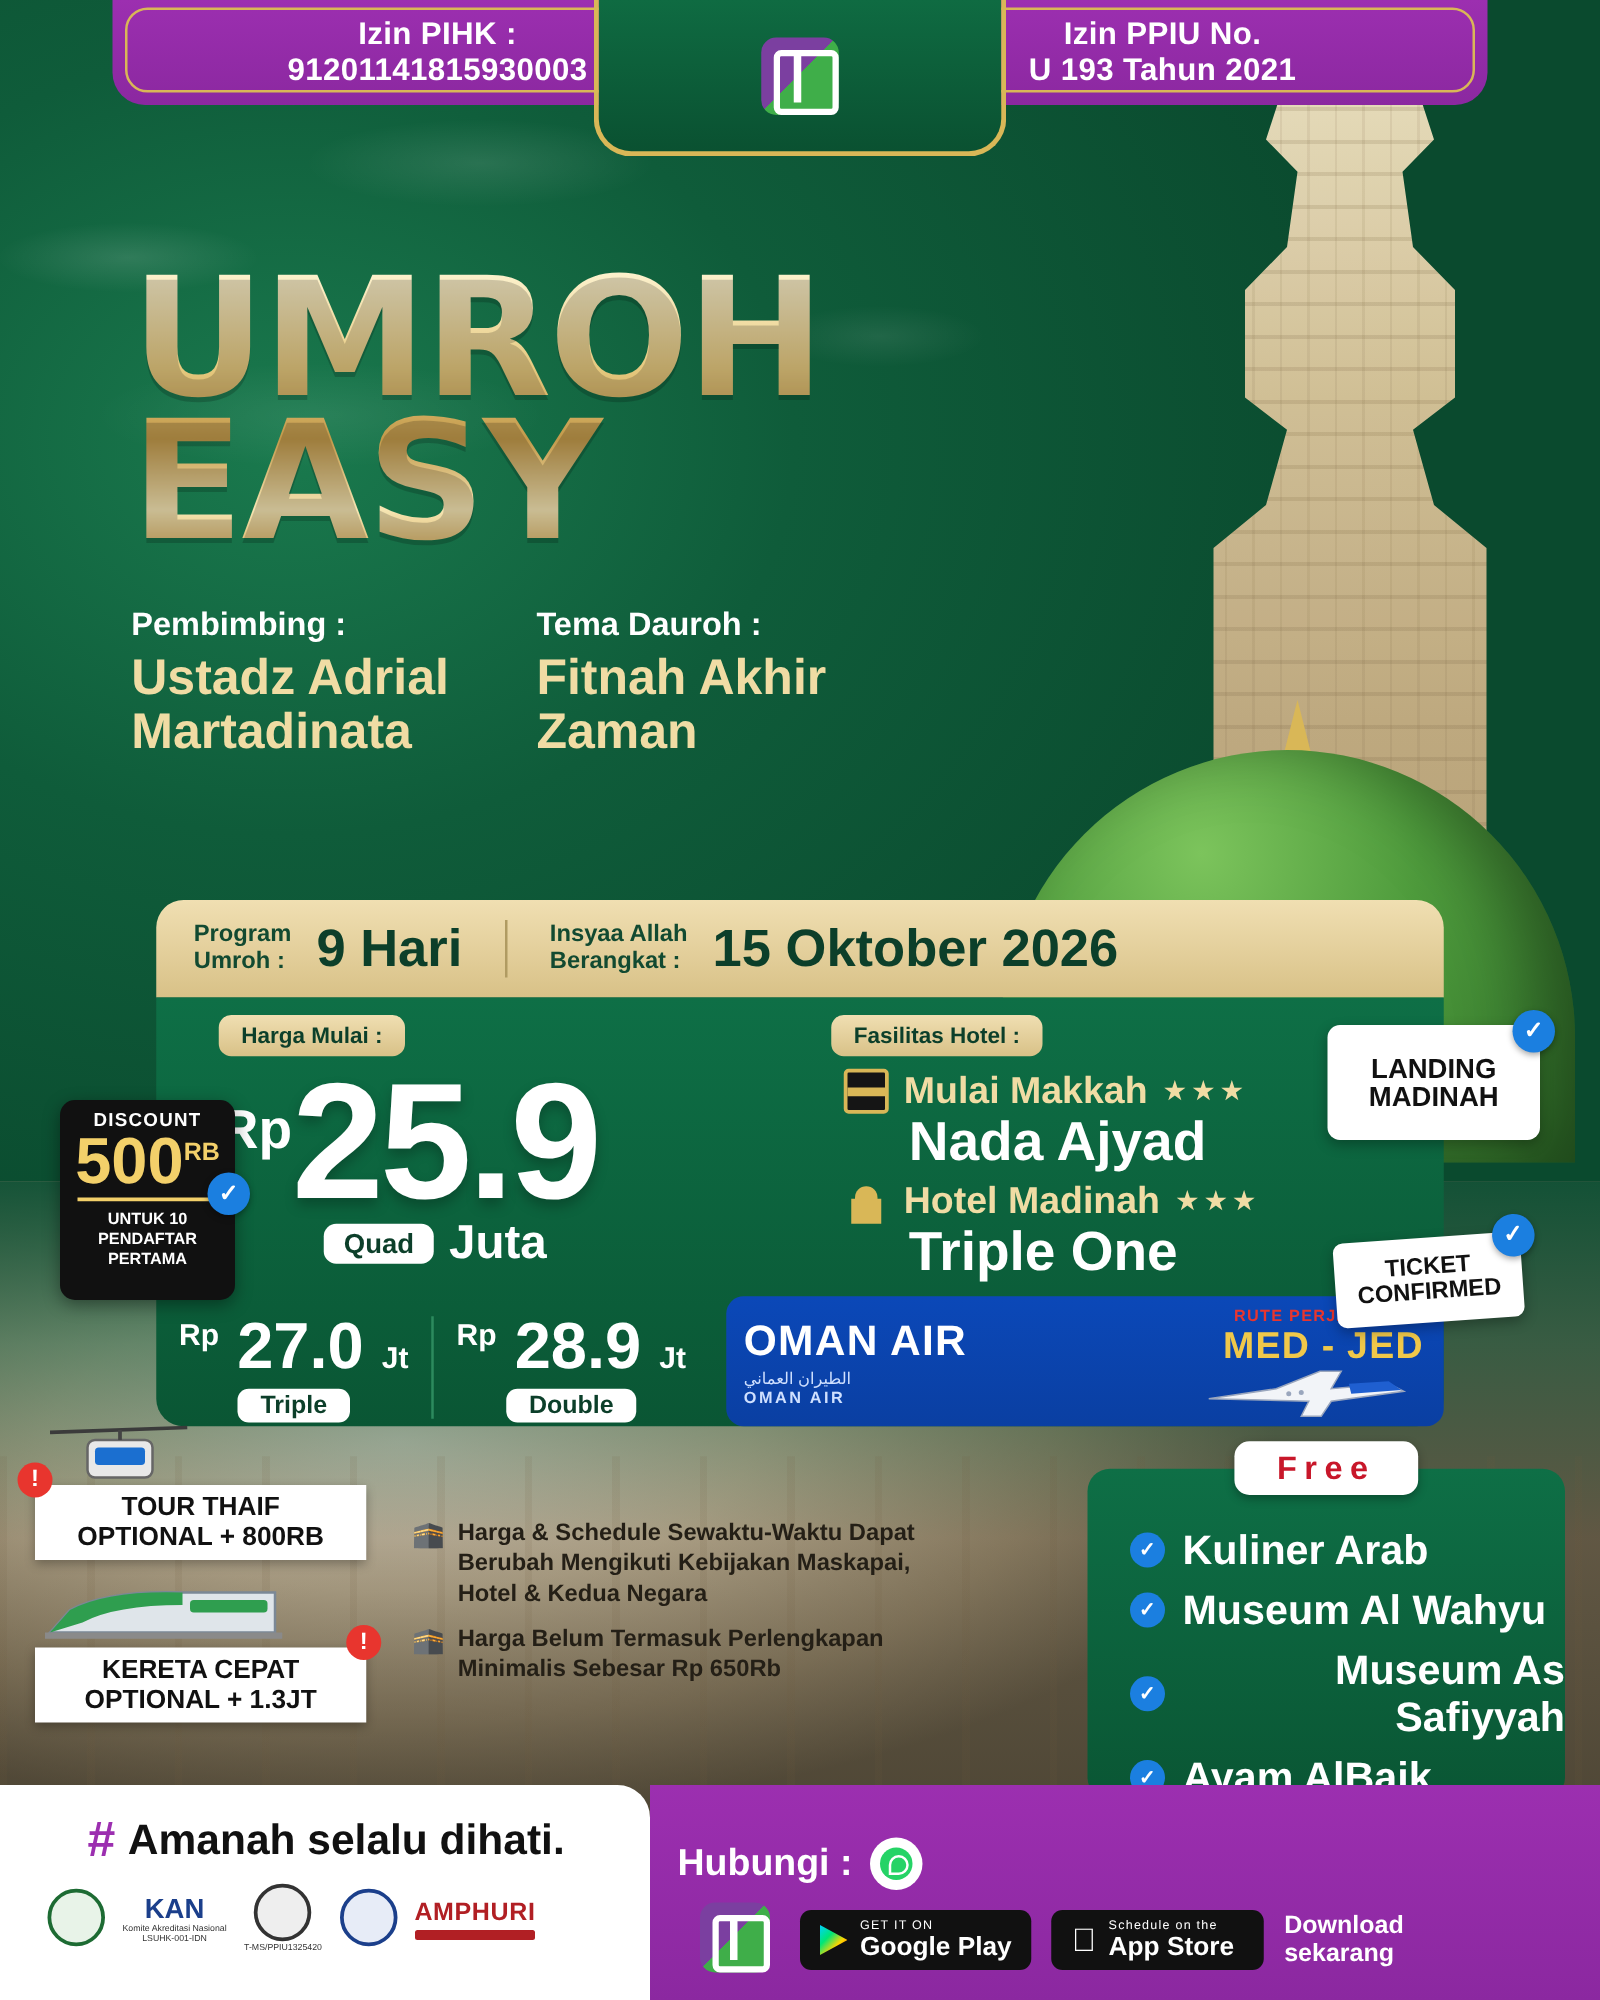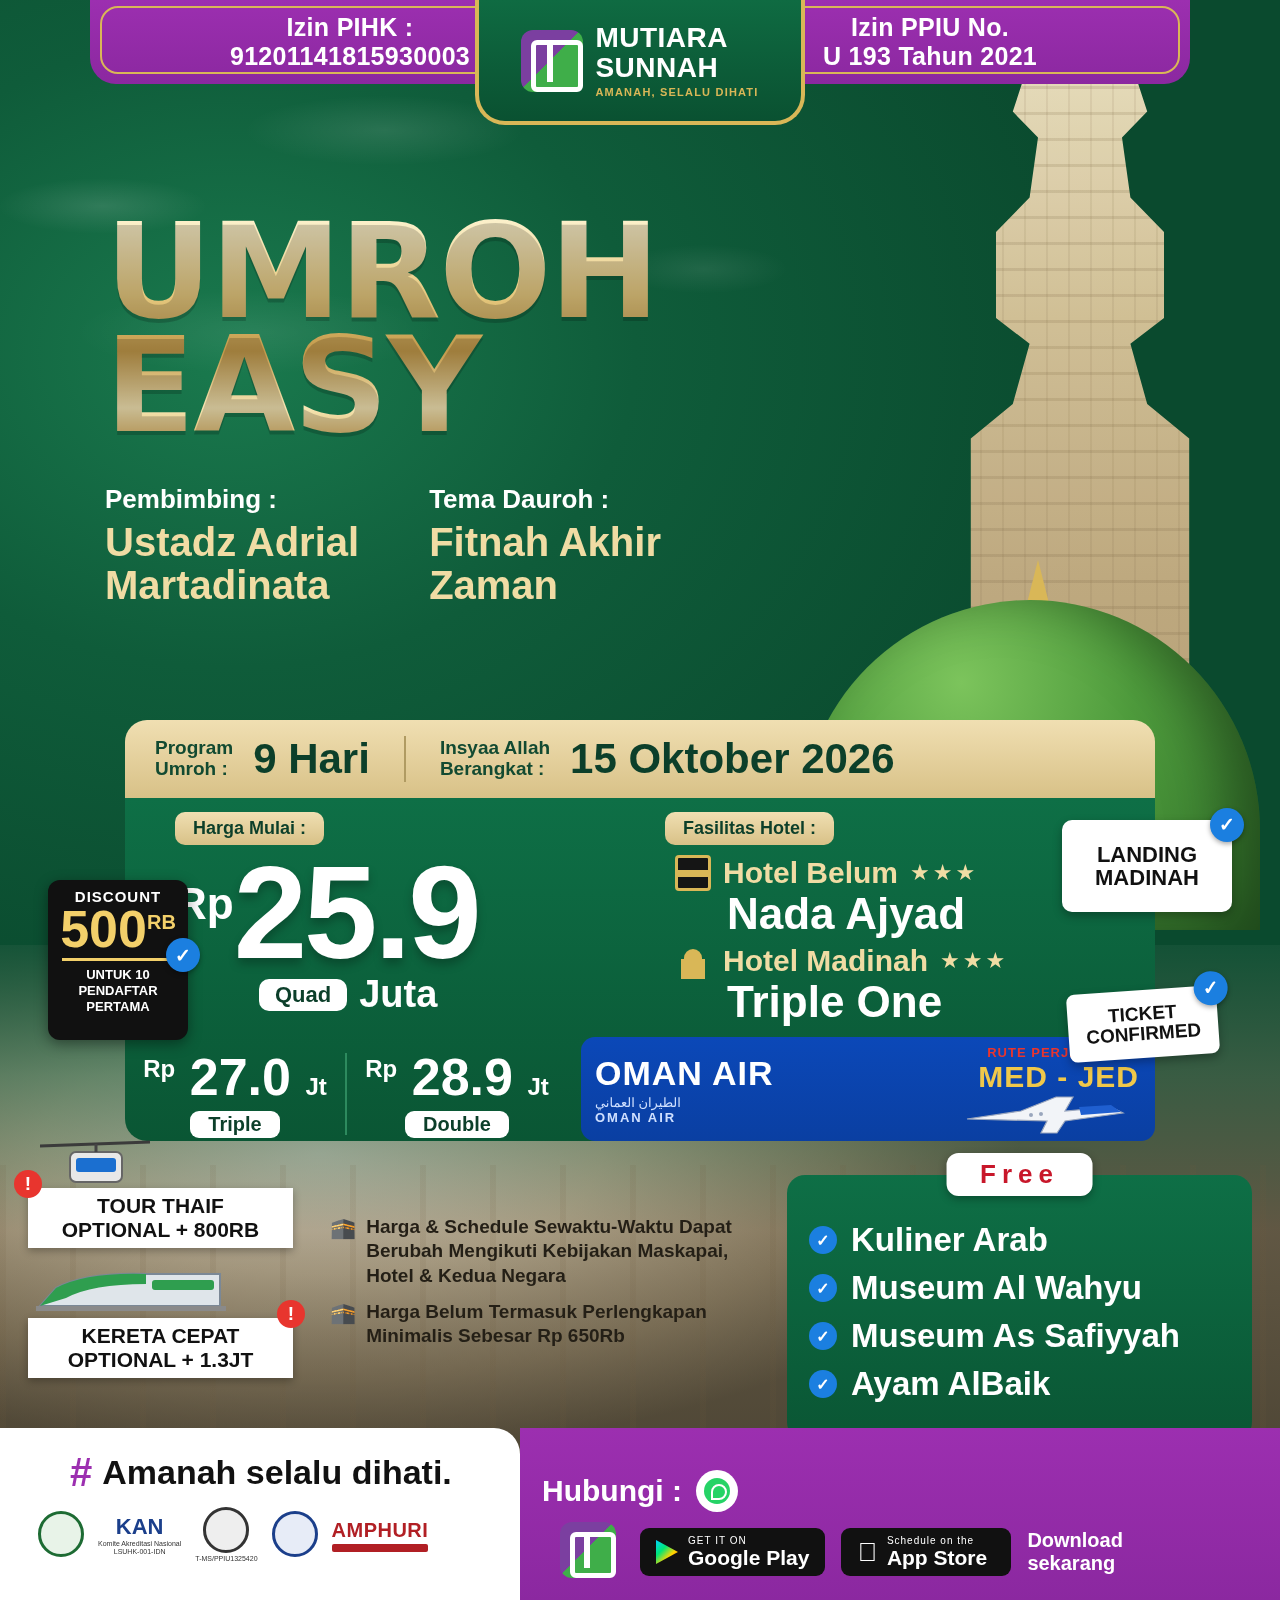--- a/index.html
+++ b/index.html
@@ -226,22 +226,22 @@
   .train { position:absolute; left:36px; top:1262px; width:190px; height:56px; }
 
   
   .notes { position:absolute; left:330px; top:1215px; width:440px; color:#2a2318; }
   .note { display:flex; gap:10px; margin-bottom:12px; }
   .note-icon { color:#8a6d2a; font-size:21px; line-height:1.2; }
   .note-text { font-size:19px; font-weight:bold; line-height:1.28; color:#241f16; }
 
   
   .free-panel {
-    position:absolute; right:28px; top:1175px; width:465px; height:265px;
-    background: linear-gradient(180deg,#0e6f46,#0a5634); border-radius:18px; padding:46px 0 0 22px;
+    position:absolute; right:28px; top:1175px; width:382px; height:265px;
+    background: linear-gradient(180deg,#0e6f46,#0a5634); border-radius:18px; padding:46px 0 0 34px;
   }
   .free-chip {
     position:absolute; left:50%; top:-22px; transform:translateX(-50%);
     background:#fff; color:#c8172a; font-weight:bold; font-size:26px; letter-spacing:6px;
     padding:6px 34px; border-radius:12px; box-shadow:0 3px 8px rgba(0,0,0,.3);
   }
   .free-item { display:flex; align-items:center; gap:14px; margin-bottom:10px; }
   .free-item .lbl { color:#fff; font-size:33px; font-weight:bold;text-align:right; }
   .badge-check {
     width:28px; height:28px; background:#1b7fe0; color:#fff; border-radius:50%;
@@ -315,25 +315,20 @@
     </div>
     <div class="band right">
       <div class="band-inner"></div>
       <div class="band-text">
         <span>Izin PPIU No.</span>
         <span>U 193 Tahun 2021</span>
       </div>
     </div>
     <div class="logo-plate">
       <div class="logo-mark"></div>
-      <div class="logo-text">
-        <div class="l1">MUTIARA</div>
-        <div class="l2">SUNNAH</div>
-        <div class="l3">AMANAH, SELALU DIHATI</div>
-      </div>
     </div>
   </div>
 
   <div class="hero">
     <h1>
       <span>UMROH</span>
       <span class="l2">EASY</span>
     </h1>
     <div class="guide-row">
       <div>
@@ -378,21 +373,21 @@
           </div>
           <div class="price-sub">
             <span class="quad-chip">Quad</span>
             <span class="juta">Juta</span>
           </div>
         </div>
 
         <div class="price-right">
           <div class="hotel-line">
             <span class="kaaba-icon"></span>
-            <span class="hotel-title">Hotel Belum</span>
+            <span class="hotel-title">Mulai Makkah</span>
             <span class="stars">★★★</span>
           </div>
           <div class="hotel-name">Nada Ajyad</div>
           <div class="hotel-line">
             <span class="mosque-icon"></span>
             <span class="hotel-title">Hotel Madinah</span>
             <span class="stars">★★★</span>
           </div>
           <div class="hotel-name">Triple One</div>
         </div>

